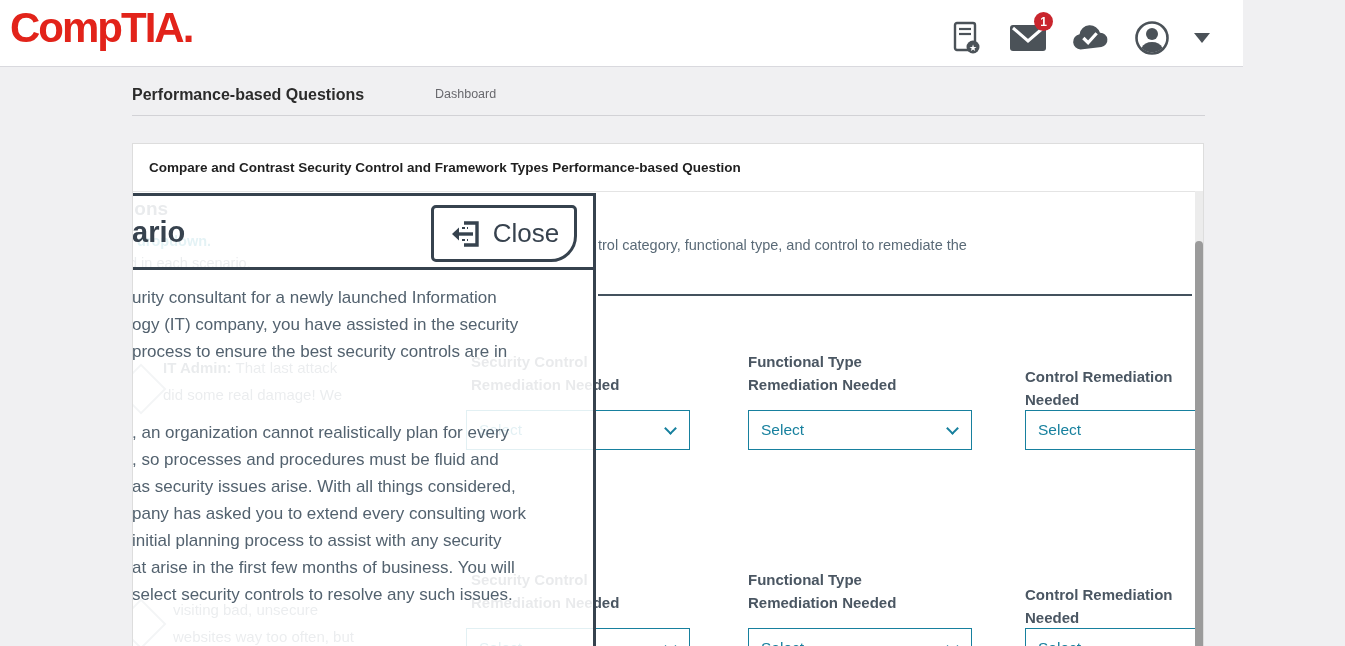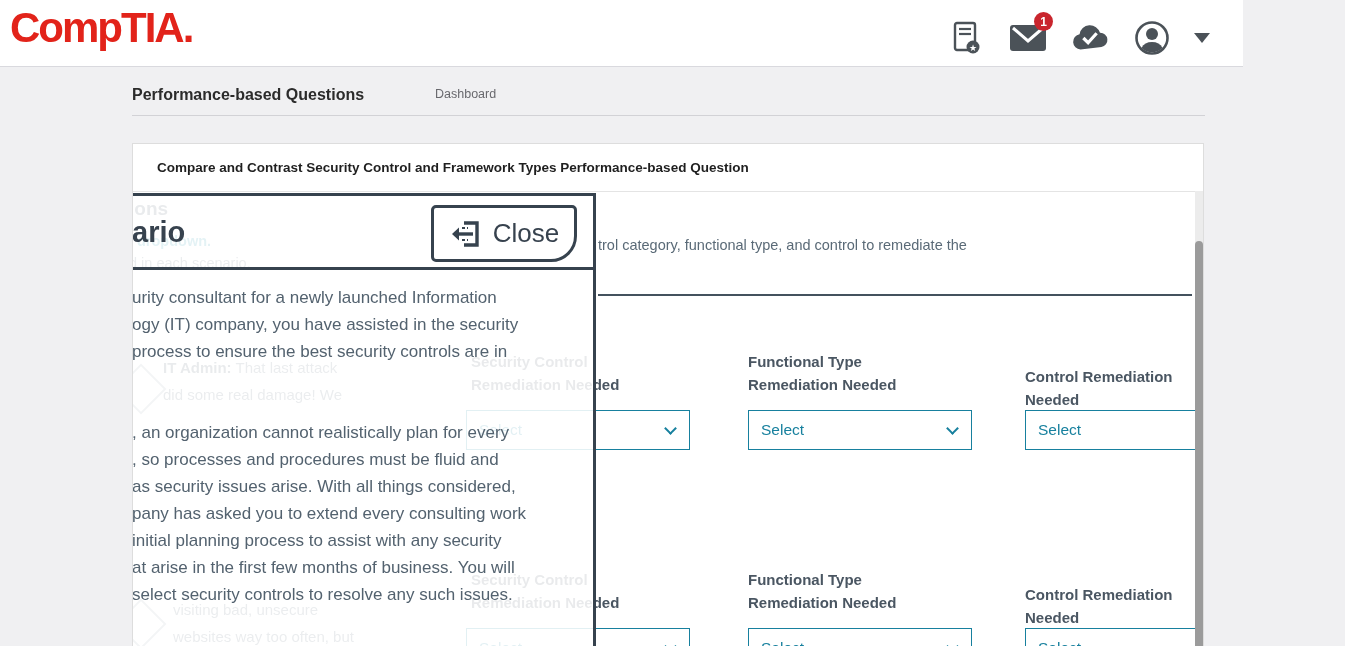--- a/index.html
+++ b/index.html
@@ -31,21 +31,21 @@
                 color:#68686d; }
   .page-divider { position:absolute; left:132px; top:115px; width:1073px; height:1px;
                   background:#d2d2d6; }
 
   
   .card { position:absolute; left:132px; top:143px; width:1072px; height:503px;
           background:#ffffff; border:1px solid #dddddd; border-bottom:none; }
   .card-header { position:absolute; left:0; top:0; right:0; height:48px;
                  border-bottom:1px solid #e4e4e4; display:flex; align-items:center;
                  padding-left:16px; }
-  .card-title { font-size:13.5px; font-weight:bold; color:#1f1f1f;margin-left:8px; }
+  .card-title { font-size:13.5px; font-weight:bold; color:#1f1f1f; }
   .card-body { position:absolute; left:0; top:49px; width:1063px; height:453px;
                overflow:hidden; background:#fff; }
 
   
   .bg-frag { position:absolute; white-space:nowrap; }
   .frag-heading { left:-4px; top:5px; font-size:19px; font-weight:bold; color:#4a5a68; }
   .frag-link { left:4px; top:40px; font-size:14.5px; font-weight:bold; color:#2196ad; }
   .frag-line { left:-4px; top:62px; font-size:14.5px; color:#5c6c7a; }
   .bubble-line { font-size:15px; color:#5a6a78; }
   .bubble-line b { color:#4a5a68; }

